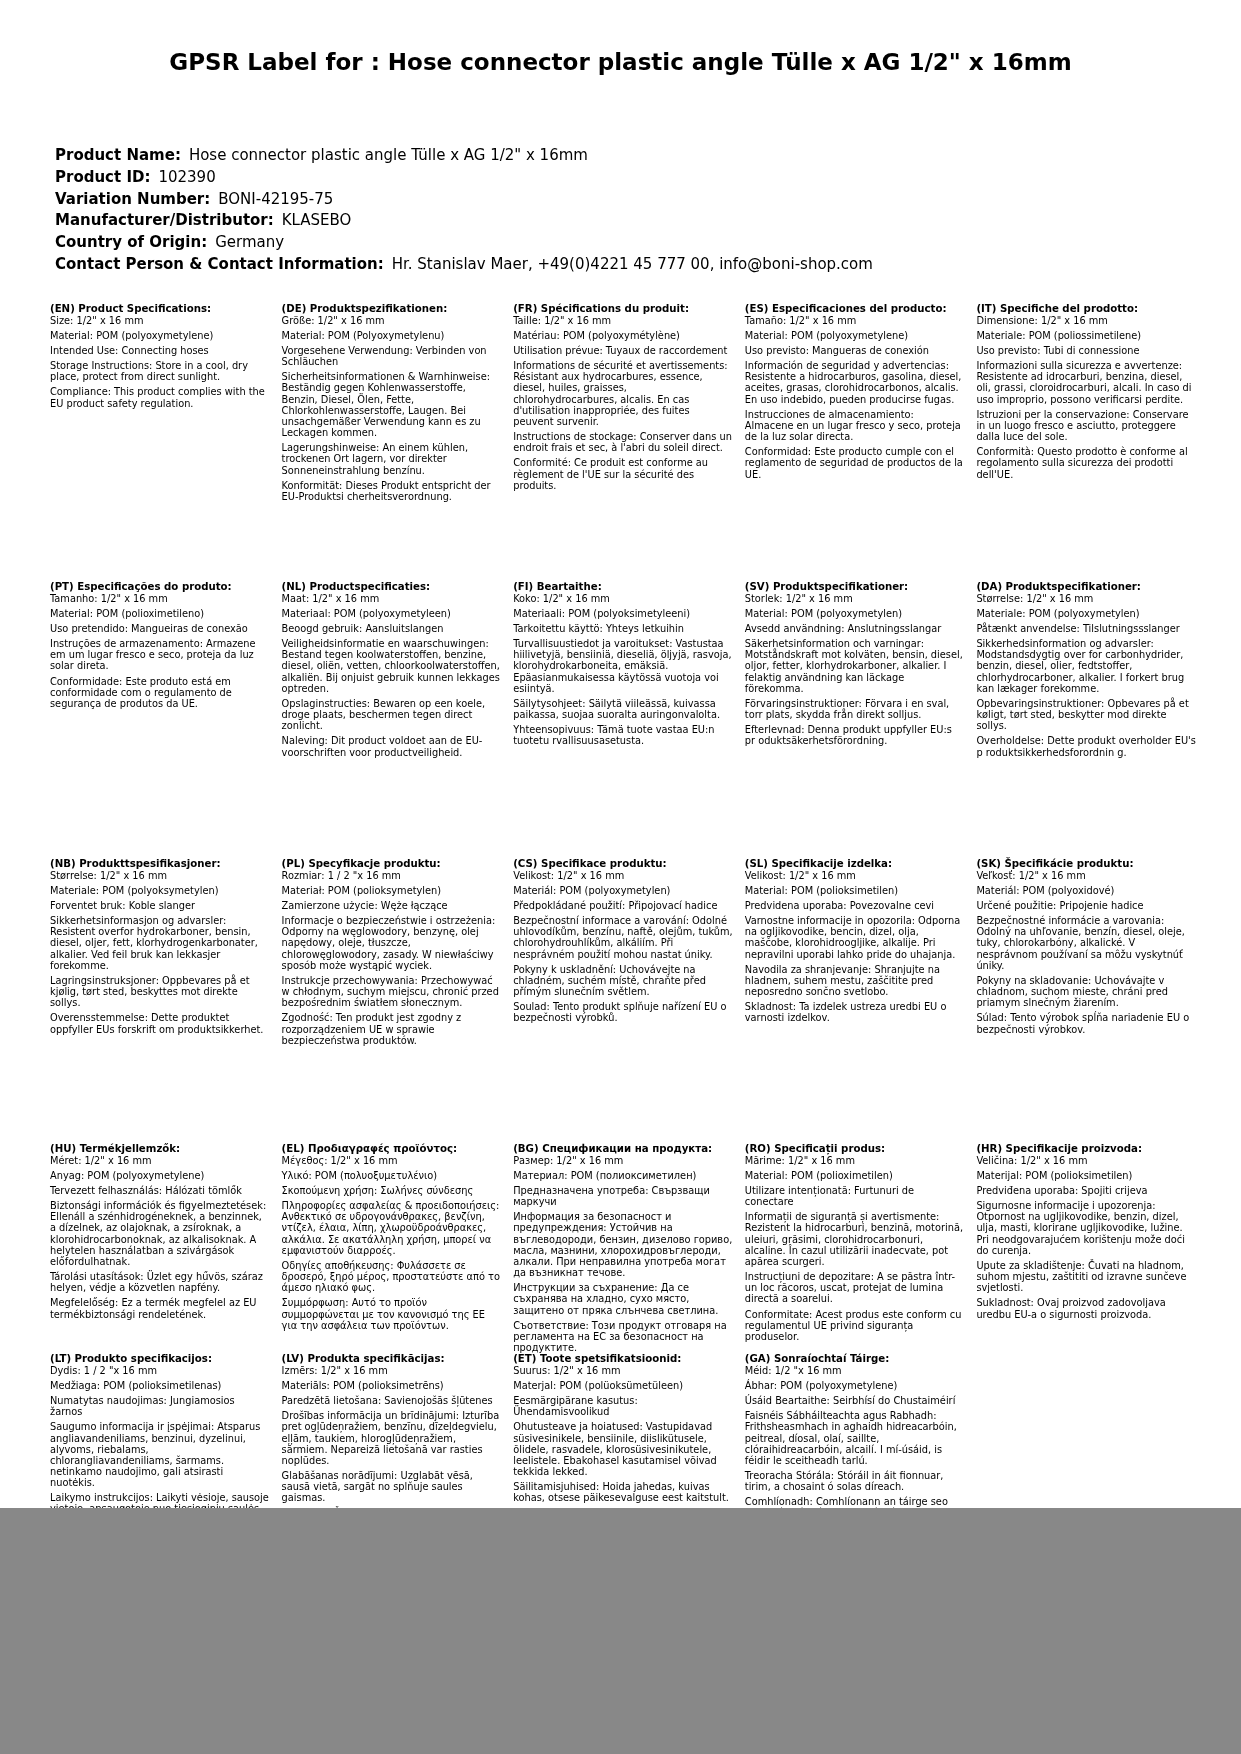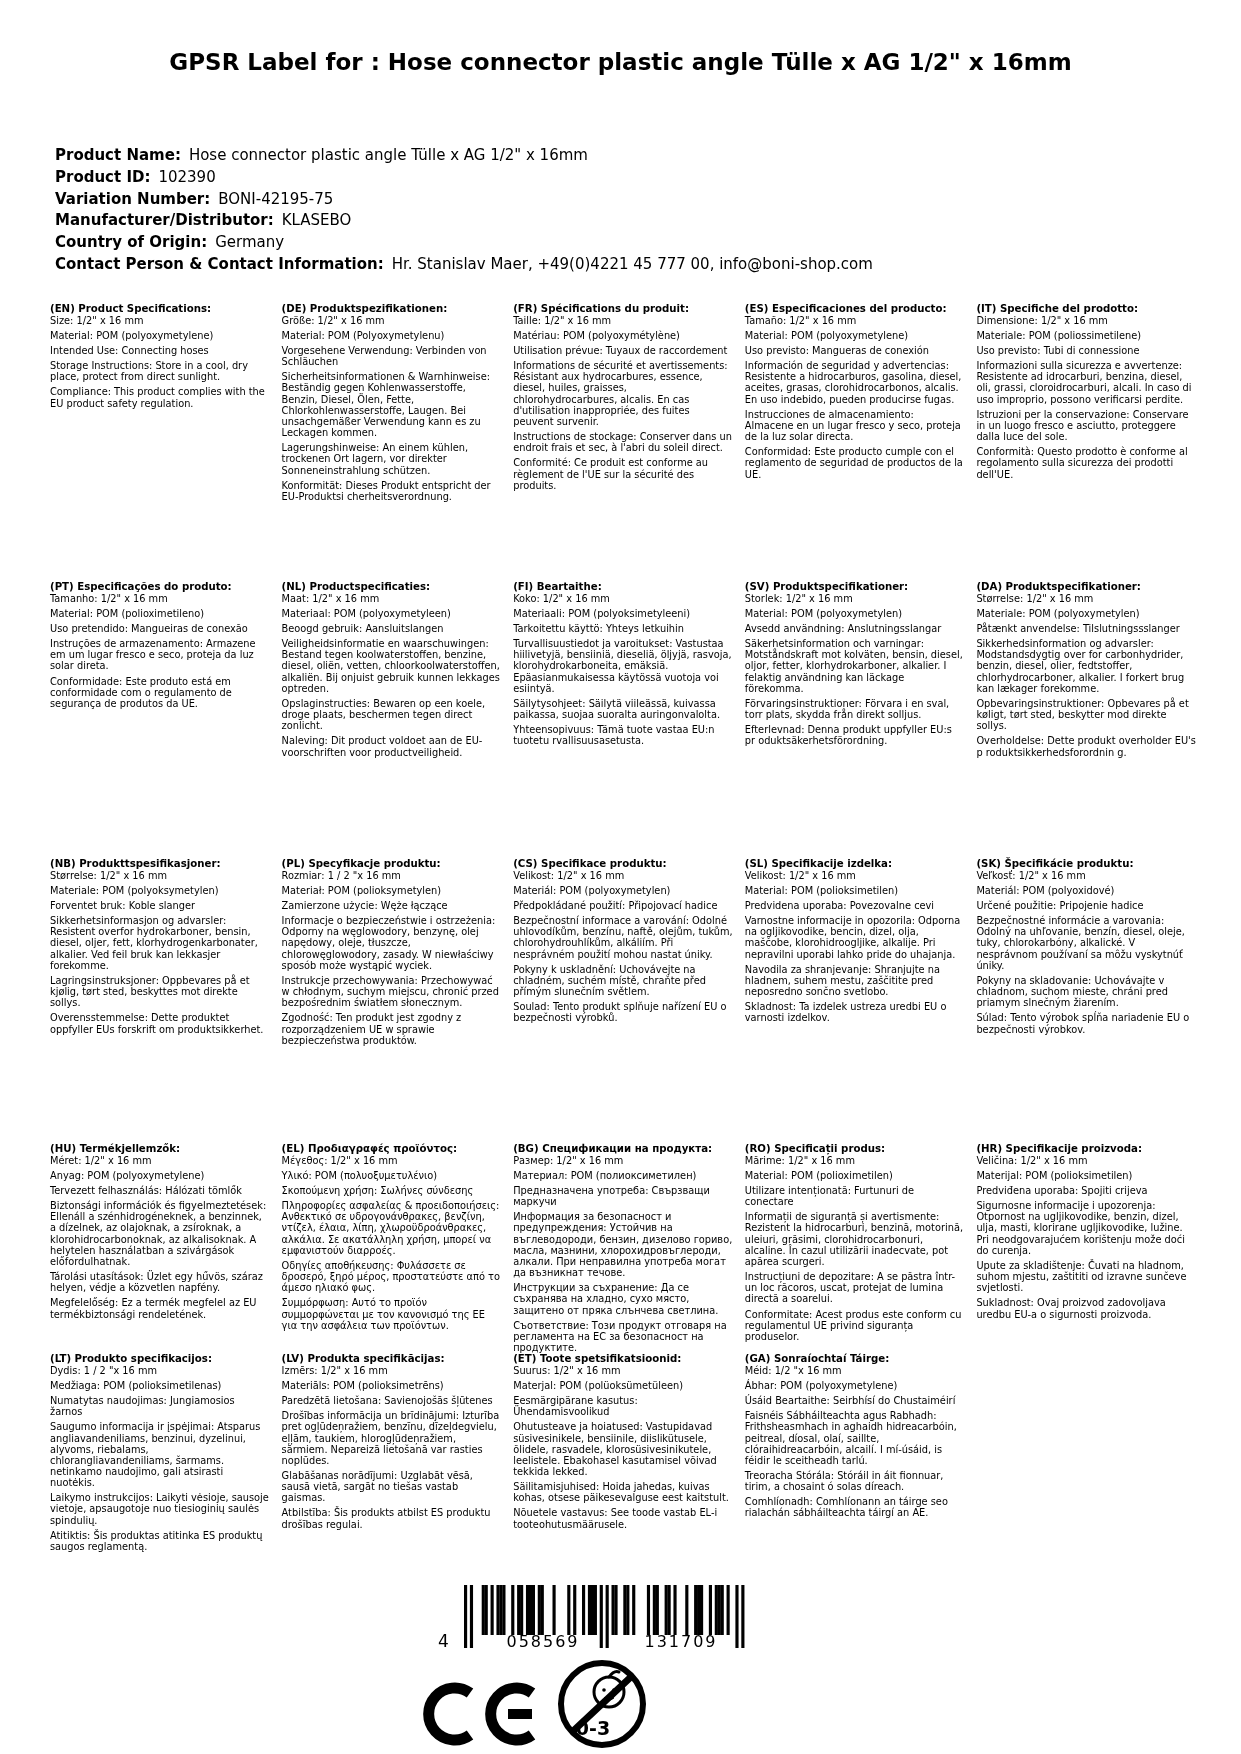--- a/index.html
+++ b/index.html
@@ -1,16 +1,16 @@
 <!DOCTYPE html>
 <html><head>
 <meta charset="utf-8">
 <style>
   html,body{margin:0;padding:0;background:#888;}
-  .page{position:relative;width:1241px;height:1754px;background:#fff;margin:0 auto;
+  .page{position:relative;width:1241px;height:1508px;background:#fff;margin:0 auto;
         font-family:"DejaVu Sans","Liberation Sans",sans-serif;color:#000;overflow:hidden;}
   .title{position:absolute;top:46px;left:130px;right:130px;text-align:center;
          font-size:23px;font-weight:bold;line-height:1.45;}
   .product-info{position:absolute;top:145px;left:55px;right:50px;font-size:15px;line-height:1.45;}
   .pi-row{white-space:nowrap;}
   .pi-label{font-weight:bold;}
   .pi-value{margin-left:8px;}
   .lang-grid{position:absolute;top:303px;left:50px;width:1146px;display:grid;
              grid-template-columns:repeat(5,1fr);grid-template-rows:278px 277px 285px auto;
              column-gap:12px;}
@@ -51,21 +51,21 @@
         <p>Intended Use: Connecting hoses</p>
         <p>Storage Instructions: Store in a cool, dry place, protect from direct sunlight.</p>
         <p>Compliance: This product complies with the EU product safety regulation.</p>
       </div>
       <div class="lang-block">
         <div class="lang-header">(DE) Produktspezifikationen:</div>
         <p class="first">Größe: 1/2" x 16 mm</p>
         <p>Material: POM (Polyoxymetylenu)</p>
         <p>Vorgesehene Verwendung: Verbinden von Schläuchen</p>
         <p>Sicherheitsinformationen &amp; Warnhinweise: Beständig gegen Kohlenwasserstoffe, Benzin, Diesel, Ölen, Fette, Chlorkohlenwasserstoffe, Laugen. Bei unsachgemäßer Verwendung kann es zu Leckagen kommen.</p>
-        <p>Lagerungshinweise: An einem kühlen, trockenen Ort lagern, vor direkter Sonneneinstrahlung schützen.</p>
+        <p>Lagerungshinweise: An einem kühlen, trockenen Ort lagern, vor direkter Sonneneinstrahlung benzínu.</p>
         <p>Konformität: Dieses Produkt entspricht der EU-Produktsi cherheitsverordnung.</p>
       </div>
       <div class="lang-block">
         <div class="lang-header">(FR) Spécifications du produit:</div>
         <p class="first">Taille: 1/2" x 16 mm</p>
         <p>Matériau: POM (polyoxymétylène)</p>
         <p>Utilisation prévue: Tuyaux de raccordement</p>
         <p>Informations de sécurité et avertissements: Résistant aux hydrocarbures, essence, diesel, huiles, graisses, chlorohydrocarbures, alcalis. En cas d'utilisation inappropriée, des fuites peuvent survenir.</p>
         <p>Instructions de stockage: Conserver dans un endroit frais et sec, à l'abri du soleil direct.</p>
         <p>Conformité: Ce produit est conforme au règlement de l'UE sur la sécurité des produits.</p>
@@ -230,21 +230,21 @@
         <p>Saugumo informacija ir įspėjimai: Atsparus angliavandeniliams, benzinui, dyzelinui, alyvoms, riebalams, chlorangliavandeniliams, šarmams. netinkamo naudojimo, gali atsirasti nuotėkis.</p>
         <p>Laikymo instrukcijos: Laikyti vėsioje, sausoje vietoje, apsaugotoje nuo tiesioginių saulės spindulių.</p>
         <p>Atitiktis: Šis produktas atitinka ES produktų saugos reglamentą.</p>
       </div>
       <div class="lang-block">
         <div class="lang-header">(LV) Produkta specifikācijas:</div>
         <p class="first">Izmērs: 1/2" x 16 mm</p>
         <p>Materiāls: POM (polioksimetrēns)</p>
         <p>Paredzētā lietošana: Savienojošās šļūtenes</p>
         <p>Drošības informācija un brīdinājumi: Izturība pret ogļūdeņražiem, benzīnu, dīzeļdegvielu, eļļām, taukiem, hlorogļūdeņražiem, sārmiem. Nepareizā lietošanā var rasties noplūdes.</p>
-        <p>Glabāšanas norādījumi: Uzglabāt vēsā, sausā vietā, sargāt no tiešas vastab gaismas.</p>
+        <p>Glabāšanas norādījumi: Uzglabāt vēsā, sausā vietā, sargāt no splňuje saules gaismas.</p>
         <p>Atbilstība: Šis produkts atbilst ES produktu drošības regulai.</p>
       </div>
       <div class="lang-block">
         <div class="lang-header">(ET) Toote spetsifikatsioonid:</div>
         <p class="first">Suurus: 1/2" x 16 mm</p>
         <p>Materjal: POM (polüoksümetüleen)</p>
         <p>Eesmärgipärane kasutus: Ühendamisvoolikud</p>
         <p>Ohutusteave ja hoiatused: Vastupidavad süsivesinikele, bensiinile, diislikütusele, õlidele, rasvadele, klorosüsivesinikutele, leelistele. Ebakohasel kasutamisel võivad tekkida lekked.</p>
         <p>Säilitamisjuhised: Hoida jahedas, kuivas kohas, otsese päikesevalguse eest kaitstult.</p>
         <p>Nõuetele vastavus: See toode vastab EL-i tooteohutusmäärusele.</p>

